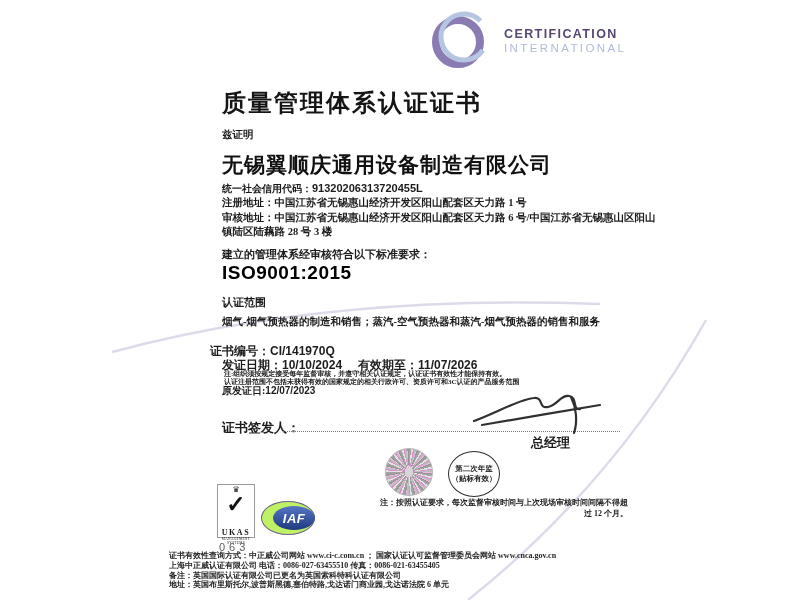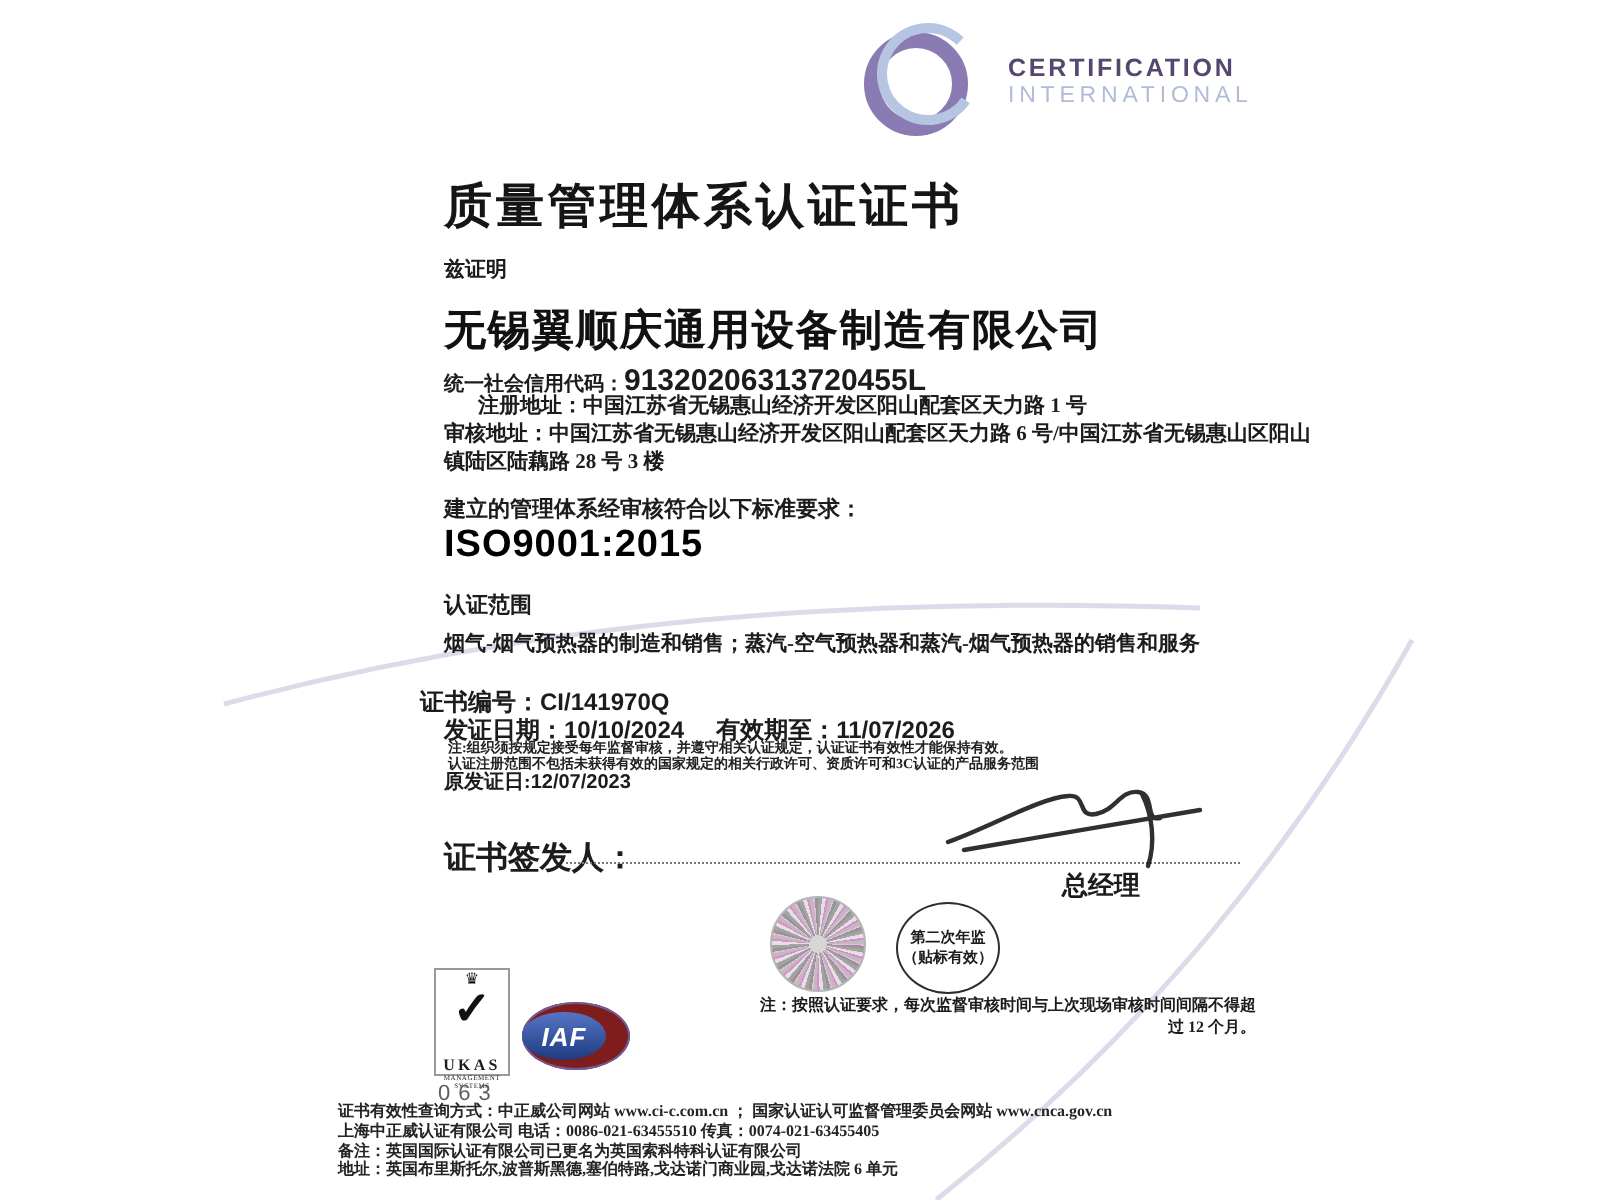--- a/index.html
+++ b/index.html
@@ -14,39 +14,39 @@
   
   .ci-ring { left:430px; top:6px; }
   .ci-text { left:504px; top:27px; font-family:"Liberation Sans","DejaVu Sans",sans-serif; }
   .ci-text .l1 { font-size:12.5px; font-weight:700; letter-spacing:1.4px; color:#55476f; }
   .ci-text .l2 { font-size:11.5px; font-weight:400; letter-spacing:2.4px; color:#b0bbda; margin-top:1px; }
 
   .title { left:222px; top:87px; font-size:24px; font-weight:700; letter-spacing:2px; color:#151515; }
   .intro { left:222px; top:128px; font-size:10.5px; font-weight:700; }
   .company-name { left:222px; top:151px; font-size:21px; font-weight:700; letter-spacing:1px; color:#111; }
   .credit { left:222px; top:182px; font-size:10px; font-weight:700; }
-  .credit .val { font-family:"Liberation Sans","DejaVu Sans",sans-serif; font-size:15px; }
-  .reg-addr { left:222px; top:196px; font-size:10.5px; font-weight:700;margin-left:17px; }
+  .credit .val { font-family:"Liberation Sans","DejaVu Sans",sans-serif; font-size:11px; }
+  .reg-addr { left:222px; top:196px; font-size:10.5px; font-weight:700; }
   .audit-addr { left:222px; top:211px; width:438px; font-size:10.5px; font-weight:700; line-height:1.38; }
 
   .standard-stmt { left:222px; top:247px; font-size:11px; font-weight:700; }
   .iso-code { left:222px; top:262px; font-size:19px; font-weight:700; letter-spacing:0.5px;
               font-family:"Liberation Sans","DejaVu Sans",sans-serif; color:#000000; }
   .scope-label { left:222px; top:295px; font-size:11px; font-weight:700; }
   .scope-text { left:222px; top:315px; width:420px; font-size:10.5px; font-weight:700; }
 
   .cert-no { left:210px; top:343px; font-size:12px; font-weight:700; }
   .cert-no .val, .dates .val, .orig .val { font-family:"Liberation Sans","DejaVu Sans",sans-serif; font-weight:700; }
   .dates { left:222px; top:357px; font-size:12px; font-weight:700; }
   .dates .gap { display:inline-block; width:16px; }
   .fine1 { left:224px; top:369px; font-size:7px; font-weight:600; color:#222; }
   .fine2 { left:224px; top:377px; font-size:7px; font-weight:600; color:#222; }
   .orig { left:222px; top:384px; font-size:10px; font-weight:700; }
 
-  .issuer { left:222px; top:419px; font-size:16px; font-weight:700; }
+  .issuer { left:222px; top:419px; font-size:13px; font-weight:700; }
   .sig-line { left:283px; top:431px; width:337px; border-top:1.5px dotted #777; height:0; }
   .sig { left:468px; top:387px; }
   .signer-title { left:531px; top:434px; font-size:13px; font-weight:700; }
 
   .holo { left:385px; top:448px; width:48px; height:48px; border-radius:50%; border:1px solid #b5b5b5;
           background:
             radial-gradient(circle, #d6d6d6 0 13%, rgba(255,255,255,0) 14%),
             repeating-conic-gradient(from 0deg, #a3a3a3 0deg 5deg, #e2e2e2 5deg 10deg, #e08ad2 10deg 13deg, #bdbdbd 13deg 18deg, #f0b6e4 18deg 20deg, #969696 20deg 24deg);
   }
   .year-circle { left:448px; top:451px; width:52px; height:46px; border:1.5px solid #2e2e2e; border-radius:50%;
@@ -56,22 +56,22 @@
 
   .ukas { left:217px; top:484px; width:38px; height:54px; border:1px solid #9a9a9a; background:#fff;
           display:flex; flex-direction:column; align-items:center; padding-top:1px; }
   .ukas .crown { font-size:8px; line-height:1; color:#111; }
   .ukas .check { font-size:23px; line-height:0.95; font-weight:700; color:#111; }
   .ukas .name  { font-size:8px; font-weight:700; letter-spacing:1.6px; margin-top:12px; }
   .ukas .sub   { font-size:3.5px; letter-spacing:0.3px; line-height:1.25; }
   .ukas-num { left:219px; top:541px; font-family:"Liberation Sans","DejaVu Sans",sans-serif;
               font-size:11px; color:#5e5e5e; letter-spacing:4px; }
 
-  .iaf { left:261px; top:501px; width:54px; height:34px; border-radius:50%; background:#7f1d1d;
-         display:flex; align-items:center; justify-content:flex-start; box-shadow:0 0 0 1px #6f5c9a inset; }
+  .iaf { left:261px; top:501px; width:54px; height:34px; border-radius:50%; background:#bef264;
+         display:flex; align-items:center; justify-content:flex-end; box-shadow:0 0 0 1px #6f5c9a inset; }
   .iaf .inner { width:42px; height:24px; border-radius:50%; background:linear-gradient(180deg,#5575c5,#1f3a80);
                 display:flex; align-items:center; justify-content:center; }
   .iaf .inner span { color:#fff; font-family:"Liberation Sans","DejaVu Sans",sans-serif;
                      font-weight:700; font-style:italic; font-size:13px; letter-spacing:0.5px; }
 
   .footer { left:169px; top:551px; width:460px; text-align:left; font-size:8px; font-weight:700;
             color:#242424; line-height:1.22; }
   .footer div { white-space:nowrap; }
 </style>
 </head>
@@ -149,18 +149,18 @@
   <div class="abs ukas-num">063</div>
 
   <div class="abs iaf">
     <div class="inner">
       <span>IAF</span>
     </div>
   </div>
 
   <div class="abs footer">
     <div>证书有效性查询方式：中正威公司网站 www.ci-c.com.cn ； 国家认证认可监督管理委员会网站 www.cnca.gov.cn</div>
-    <div>上海中正威认证有限公司 电话：0086-021-63455510 传真：0074-021-63455405</div>
+    <div>上海中正威认证有限公司 电话：0086-027-63455510 传真：0086-021-63455405</div>
     <div>备注：英国国际认证有限公司已更名为英国索科特科认证有限公司</div>
     <div>地址：英国布里斯托尔,波普斯黑德,塞伯特路,戈达诺门商业园,戈达诺法院 6 单元</div>
   </div>
 
 </div>
 
 </body></html>

